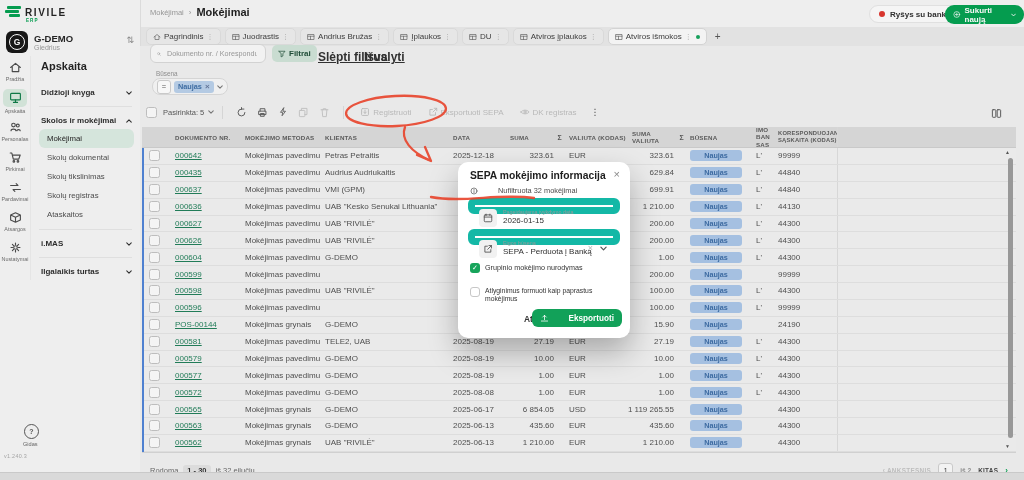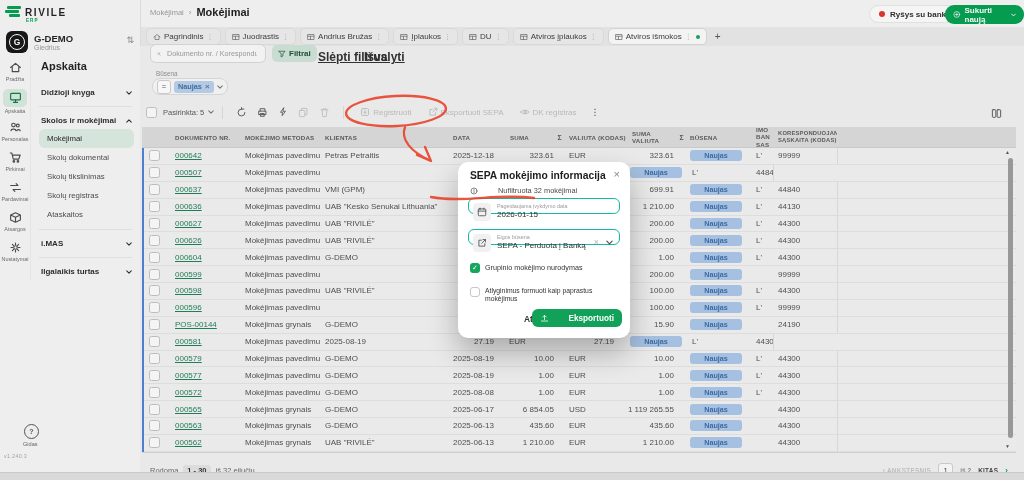--- a/index.html
+++ b/index.html
@@ -125,21 +125,21 @@
   #next-arrow{color:#00a04f;font-weight:bold;font-size:8px;cursor:pointer;}
   #bottomstrip{left:0;top:472px;width:1024px;height:8px;background:#e0e0e0;border-top:1px solid #cfcfcf;}
   #backdrop{left:0;top:0;width:1024px;height:480px;background:rgba(90,90,90,0.05);z-index:30;pointer-events:none;}
 
   
   #modal{left:426px;top:162px;width:172px;height:176px;background:#fff;border-radius:10px;z-index:50;
       box-shadow:0 14px 30px rgba(0,0,0,.28);margin-left:32px;}
   #modal-title{position:absolute;left:12px;top:8px;font-size:10.3px;font-weight:bold;color:#1d1d1d;}
   #modal-close{position:absolute;right:10px;top:6px;font-size:11px;color:#888;cursor:pointer;}
   #modal-info{position:absolute;left:12px;top:24px;display:flex;align-items:center;gap:20px;font-size:7.4px;color:#4a4a4a;}
-  .mfield{position:absolute;left:10px;width:152px;height:16px;border:1px solid #14b8a6;border-radius:6px;background:#fff;box-sizing:border-box;}
+  .mfield{position:absolute;left:10px;width:152px;height:16px;border:7px solid #14b8a6;border-radius:6px;background:#fff;box-sizing:border-box;}
   .mfield .ibox{position:absolute;left:4px;top:3.5px;width:18px;height:18px;background:#f1f1f1;border-radius:4px;color:#555;
       display:flex;align-items:center;justify-content:center;}
   .mfield .flabel{position:absolute;left:28px;top:3.5px;font-size:5.4px;color:#9a9a9a;}
   .mfield .fvalue{position:absolute;left:28px;top:11px;font-size:8px;color:#2e2e2e;}
   .mfield .clr{position:absolute;right:20px;top:7px;font-size:9px;color:#b5b5b5;cursor:pointer;}
   .mfield .chev{position:absolute;right:6px;top:9px;color:#555;cursor:pointer;}
   .mcheckrow{position:absolute;left:12px;display:flex;align-items:flex-start;gap:5px;cursor:pointer;}
   .mcheck{width:10px;height:10px;border-radius:3px;box-sizing:border-box;display:flex;align-items:center;justify-content:center;flex:none;}
   .mcheck.on{background:#17a45b;color:#fff;font-size:7px;}
   .mcheck.off{border:1px solid #c7c7c7;background:#fff;}
@@ -501,23 +501,24 @@
         </span>
         <span class="c pl4">L'</span>
         <span class="c pl4 acc-border">99999</span>
         <span class="c"></span>
       </div>
       <div class="trow gridcols">
         <span class="c" style="justify-content:center;">
           <span class="cbx"></span>
         </span>
         <span class="c pl9">
-          <span class="doclink">000507</span>
-        </span>
-        <span class="c pl4">Mokėjimas pavedimu</span>
+          <span class="doclink">000435</span>
+        </span>
+        <span class="c pl4">Mokėjimas pavedimu</span>
+        <span class="c pl4">Audrius Audriukaitis</span>
         <span class="c pl4"></span>
         <span class="c num"></span>
         <span class="c pl3"></span>
         <span class="c num2">629.84</span>
         <span class="c">
           <span class="rowchip">Naujas</span>
         </span>
         <span class="c pl4">L'</span>
         <span class="c pl4 acc-border">44840</span>
         <span class="c"></span>
@@ -703,20 +704,21 @@
         <span class="c"></span>
       </div>
       <div class="trow gridcols">
         <span class="c" style="justify-content:center;">
           <span class="cbx"></span>
         </span>
         <span class="c pl9">
           <span class="doclink">000581</span>
         </span>
         <span class="c pl4">Mokėjimas pavedimu</span>
+        <span class="c pl4">TELE2, UAB</span>
         <span class="c pl4">2025-08-19</span>
         <span class="c num">27.19</span>
         <span class="c pl3">EUR</span>
         <span class="c num2">27.19</span>
         <span class="c">
           <span class="rowchip">Naujas</span>
         </span>
         <span class="c pl4">L'</span>
         <span class="c pl4 acc-border">44300</span>
         <span class="c"></span>

